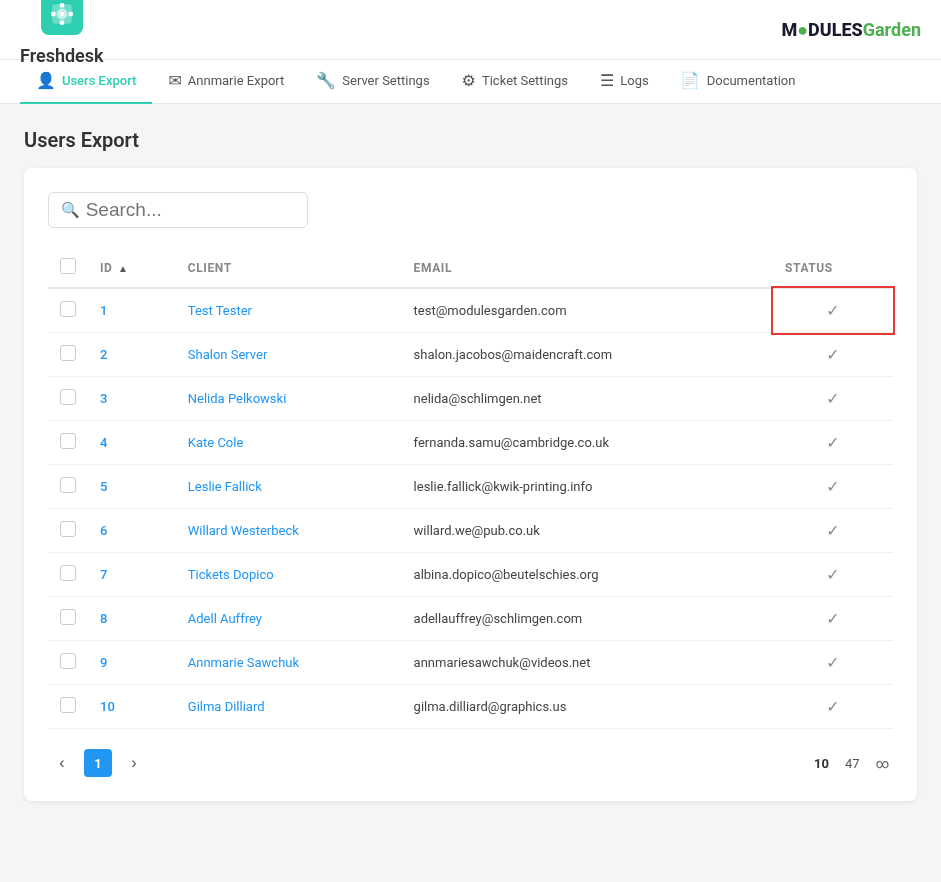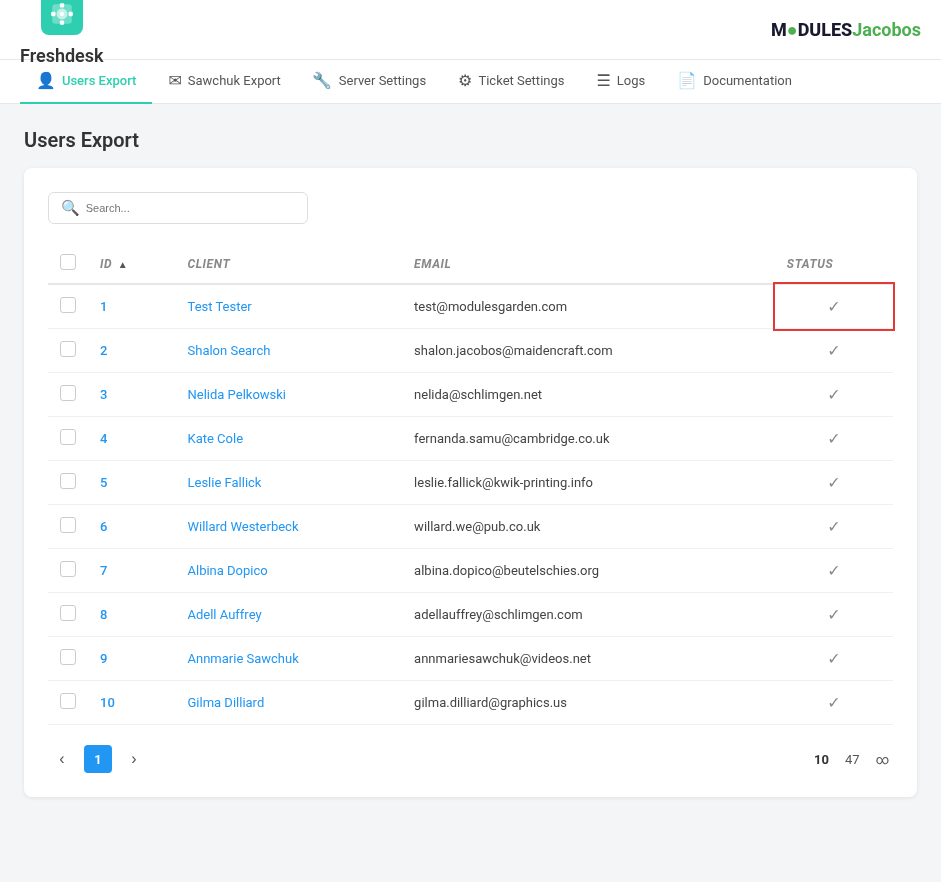--- a/index.html
+++ b/index.html
@@ -21,26 +21,26 @@
 
     
     .main { padding: 24px; }
     .page-title { font-size: 20px; font-weight: 600; color: #333; margin-bottom: 16px; }
 
     
     .card { background: #fff; border-radius: 8px; box-shadow: 0 1px 4px rgba(0,0,0,0.08); padding: 24px; }
 
     
     .search-bar { display: flex; align-items: center; border: 1px solid #ddd; border-radius: 6px; padding: 6px 12px; width: 260px; margin-bottom: 20px; }
-    .search-bar input { border: none; outline: none; font-size: 11px; color: #888; width: 100%; background: transparent; }
+    .search-bar input { border: none; outline: none; font-size: 19px; color: #888; width: 100%; background: transparent; }
     .search-icon { color: #aaa; margin-right: 6px; font-size: 15px; }
 
     
     table { width: 100%; border-collapse: collapse; }
-    thead tr { border-bottom: 2px solid #e5e7eb; font-style: italic; }
+    thead tr { border-bottom: 2px solid #e5e7eb; }
     thead th { text-align: left; font-size: 12px; font-weight: 700; color: #888; padding: 10px 12px; letter-spacing: 0.05em; text-transform: uppercase; }
     thead th.checkbox-col { width: 40px; }
     tbody tr { border-bottom: 1px solid #f0f0f0; }
     tbody td { padding: 12px 12px; font-size: 13px; color: #444; vertical-align: middle; }
     .row-id-link { color: #2196f3; font-weight: 500; text-decoration: none; }
     .client-link { color: #2196f3; text-decoration: none; margin-top: 8px; }
     .status-col { text-align: left; position: relative; }
     .status-cell { display: flex; align-items: center; justify-content: center; }
 
     
@@ -73,32 +73,32 @@
         <circle cx="12" cy="12" r="2" fill="white"></circle>
         <rect x="10" y="2" width="4" height="4" rx="1" fill="white"></rect>
         <rect x="10" y="18" width="4" height="4" rx="1" fill="white"></rect>
         <rect x="2" y="10" width="4" height="4" rx="1" fill="white"></rect>
         <rect x="18" y="10" width="4" height="4" rx="1" fill="white"></rect>
       </svg>
     </div>
     <span class="logo-text">Freshdesk</span>
   </div>
   <div class="header-brand">
-    <span style="color:#1a1a2e;font-weight:800;">M<span style="color:#4caf50;">●</span>DULES</span><span style="color:#4caf50;font-weight:700;">Jacobos</span>
+    <span style="color:#1a1a2e;font-weight:800;">M<span style="color:#4caf50;">●</span>DULES</span><span style="color:#4caf50;font-weight:700;">Garden</span>
   </div>
 </div>
 
 <nav class="nav">
   <a class="nav-item active">
     <span class="nav-icon">👤</span>
     <span>Users Export</span>
   </a>
   <a class="nav-item">
     <span class="nav-icon">✉</span>
-    <span>Sawchuk Export</span>
+    <span>Annmarie Export</span>
   </a>
   <a class="nav-item">
     <span class="nav-icon">🔧</span>
     <span>Server Settings</span>
   </a>
   <a class="nav-item">
     <span class="nav-icon">⚙</span>
     <span>Ticket Settings</span>
   </a>
   <a class="nav-item">
@@ -154,21 +154,21 @@
     </td>
   </tr>
           <tr>
     <td>
       <span class="cb"></span>
     </td>
     <td>
       <a class="row-id-link">2</a>
     </td>
     <td>
-      <a class="client-link">Shalon Search</a>
+      <a class="client-link">Shalon Server</a>
     </td>
     <td>shalon.jacobos@maidencraft.com</td>
     <td class="status-col ">
       <div class="status-cell">
         <span style="color:#888;font-size:16px;">✓</span>
       </div>
     </td>
   </tr>
           <tr>
     <td>
@@ -239,21 +239,21 @@
     </td>
   </tr>
           <tr>
     <td>
       <span class="cb"></span>
     </td>
     <td>
       <a class="row-id-link">7</a>
     </td>
     <td>
-      <a class="client-link">Albina Dopico</a>
+      <a class="client-link">Tickets Dopico</a>
     </td>
     <td>albina.dopico@beutelschies.org</td>
     <td class="status-col ">
       <div class="status-cell">
         <span style="color:#888;font-size:16px;">✓</span>
       </div>
     </td>
   </tr>
           <tr>
     <td>

